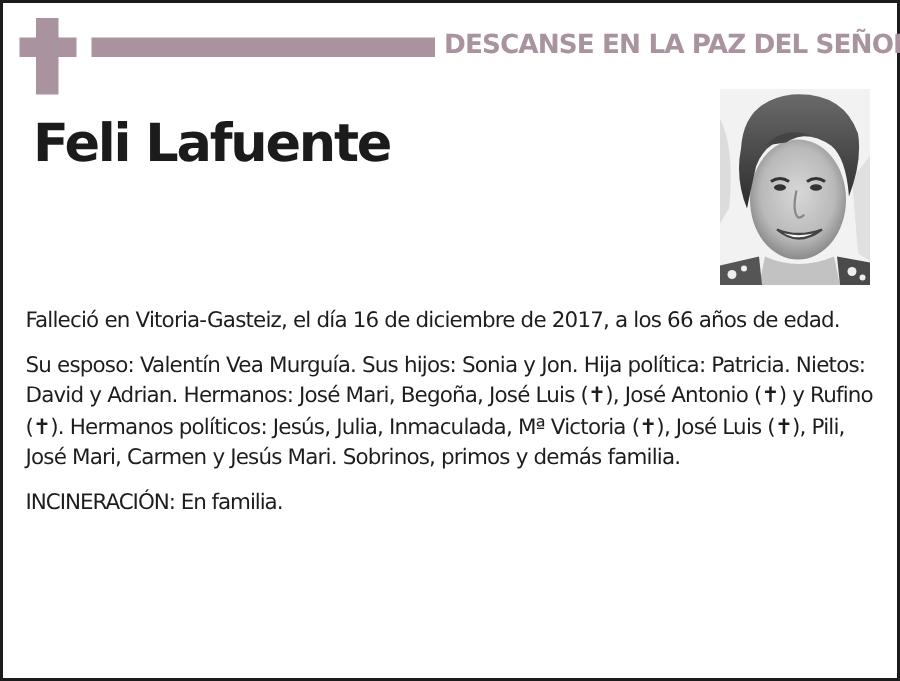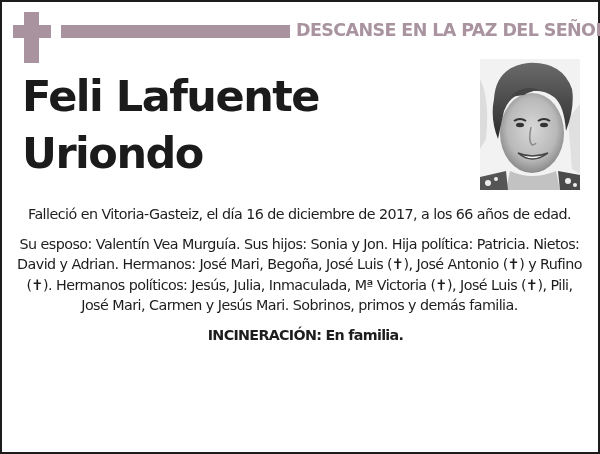--- a/index.html
+++ b/index.html
@@ -17,47 +17,46 @@
   .rule { position: absolute; left: 59px; top: 23px; width: 229px; height: 13px; background: var(--accent); }
   .header-text {
     position: absolute; left: 294px; top: 16px;
     font-family: "DejaVu Sans", sans-serif; font-weight: bold;
     font-size: 17.5px; letter-spacing: -0.6px; line-height: 24px;
     color: var(--accent); white-space: nowrap;
   }
   .name {
     position: absolute; left: 20px; top: 66px;
     font-family: "DejaVu Sans", sans-serif; font-weight: bold;
-    font-size: 43px; line-height: 57px; letter-spacing: -1.5px;
+    font-size: 35px; line-height: 57px; letter-spacing: -1.5px;
     color: #1b1b1b; margin: 0;
   }
   .photo {
     position: absolute; left: 478px; top: 57px; width: 100px; height: 131px;
     overflow: hidden; background: #ffffff;
   }
   .body-text {
     position: absolute; left: 15px; top: 202px; width: 565px;
     font-family: "DejaVu Sans", sans-serif; font-size: 14.3px;
     line-height: 20.5px; color: #1d1d1d; letter-spacing: -0.55px;
   }
-  .body-text p { margin: 0 0 9px 0; text-align: center; }
-  .body-text p.bold { font-weight: bold; letter-spacing: -0.7px; margin-left: 12px; }
+  .body-text p { margin: 0 0 9px 0; }
+  .body-text p.bold { font-weight: normal; letter-spacing: -0.7px; }
 </style>
 </head>
 <body>
 
 <div class="frame">
   <div class="cross-v"></div>
   <div class="cross-h"></div>
   <div class="rule"></div>
   <div class="header-text">DESCANSE EN LA PAZ DEL SEÑOR</div>
 
   <h1 class="name">
     <span>Feli Lafuente</span><br>
-    <span>Uriondo</span>
   </h1>
 
   <div class="photo">
     <svg width="100" height="131" viewBox="0 0 100 131">
       <defs>
         <radialGradient id="face" cx="50%" cy="45%" r="55%">
           <stop offset="0%" stop-color="#d8d8d8"></stop>
           <stop offset="70%" stop-color="#b9b9b9"></stop>
           <stop offset="100%" stop-color="#8a8a8a"></stop>
         </radialGradient>

